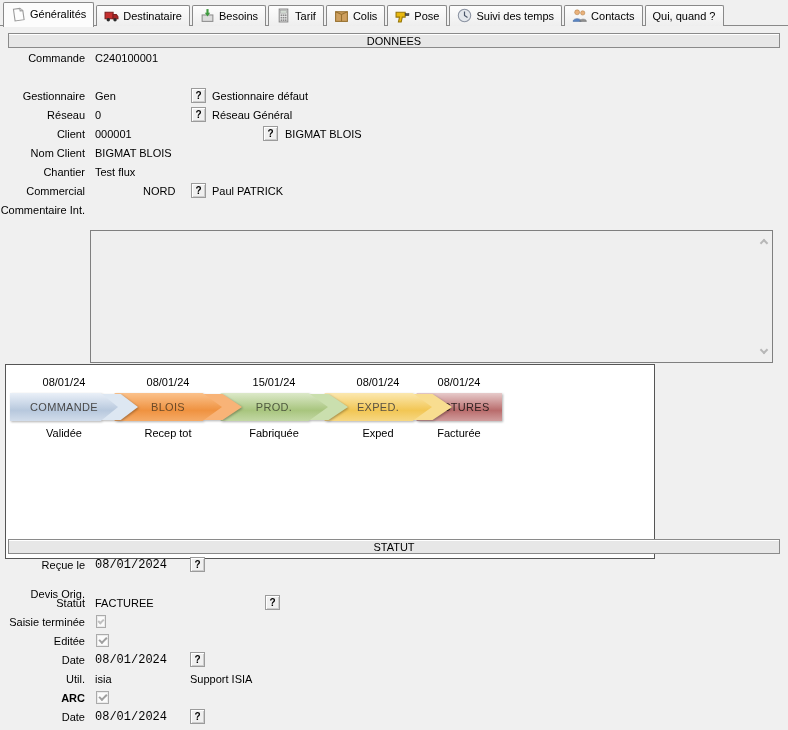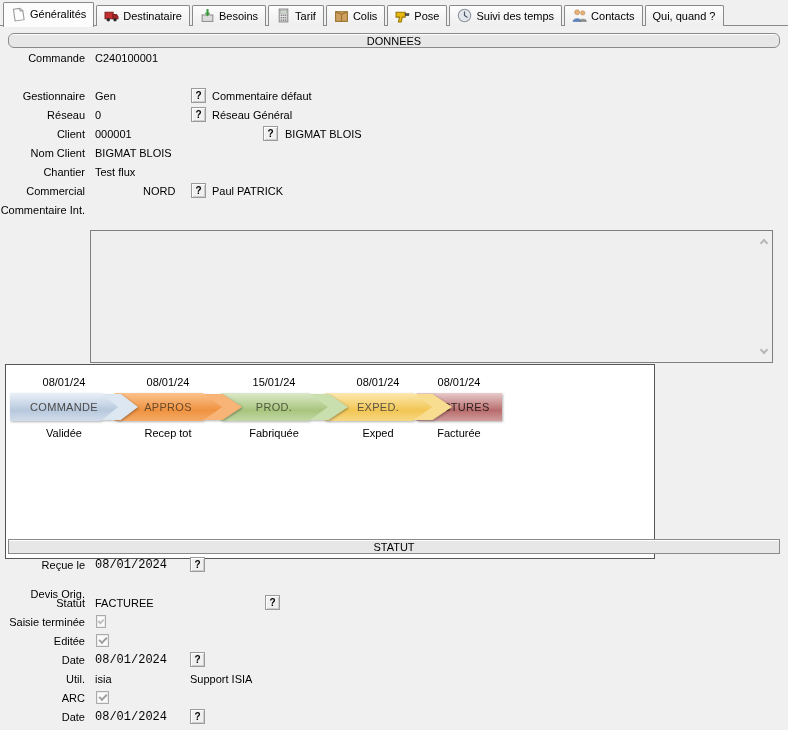--- a/index.html
+++ b/index.html
@@ -189,35 +189,35 @@
       </span>
       <span>Contacts</span>
     </div>
     <div class="tab">
       <span>Qui, quand ?</span>
     </div>
   </div>
 
   <div class="content">
 
-    <div class="section-bar" style="top:7px;border-radius:6px;">
+    <div class="section-bar" style="top:7px;">
       <span>DONNEES</span>
     </div>
 
     <div class="row" style="top:24px;">
       <span class="flabel">Commande</span>
       <span class="fvalue" style="left:95px;">C240100001</span>
     </div>
 
 
     <div class="row" style="top:62px;">
       <span class="flabel">Gestionnaire</span>
       <span class="fvalue" style="left:95px;">Gen</span>
       <span class="help-btn" style="left:191px;">?</span>
-      <span class="fdesc" style="left:212px;">Commentaire défaut</span>
+      <span class="fdesc" style="left:212px;">Gestionnaire défaut</span>
     </div>
 
     <div class="row" style="top:81px;">
       <span class="flabel">Réseau</span>
       <span class="fvalue" style="left:95px;">0</span>
       <span class="help-btn" style="left:191px;">?</span>
       <span class="fdesc" style="left:212px;">Réseau Général</span>
     </div>
 
     <div class="row" style="top:100px;">
@@ -265,21 +265,21 @@
           <span class="light"></span>
           <span class="abody">COMMANDE</span>
         </div>
         <span class="sstatus">Validée</span>
       </div>
 
       <div class="stage z14" style="left: 108px; width: 108px; --c1: #fbc28c; --c2: #ef9240; --c3: #f8b377; --ct: #6b4a28;">
         <span class="sdate">08/01/24</span>
         <div class="arrowwrap">
           <span class="light"></span>
-          <span class="abody">APPROS</span>
+          <span class="abody">BLOIS</span>
         </div>
         <span class="sstatus">Recep tot</span>
       </div>
 
       <div class="stage z13" style="left: 214px; width: 108px; --c1: #dce9c9; --c2: #a8c57e; --c3: #cadfae; --ct: #4f5a3f;">
         <span class="sdate">15/01/24</span>
         <div class="arrowwrap">
           <span class="light"></span>
           <span class="abody">PROD.</span>
         </div>
@@ -340,21 +340,21 @@
       <span class="fvalue mono" style="left:95px; top:1px;">08/01/2024</span>
       <span class="help-btn" style="left:190px;">?</span>
     </div>
 
     <div class="row" style="top:645px;">
       <span class="flabel">Util.</span>
       <span class="fvalue" style="left:95px;">isia</span>
       <span class="fdesc" style="left:190px;">Support ISIA</span>
     </div>
 
-    <div class="row" style="top:664px;">
+    <div class="row" style="top:664px;font-weight:bold;">
       <span class="flabel">ARC</span>
       <span class="checkbox" style="left:96px;" data-checked="true"></span>
     </div>
 
     <div class="row" style="top:683px;">
       <span class="flabel">Date</span>
       <span class="fvalue mono" style="left:95px; top:1px;">08/01/2024</span>
       <span class="help-btn" style="left:190px;">?</span>
     </div>
 

